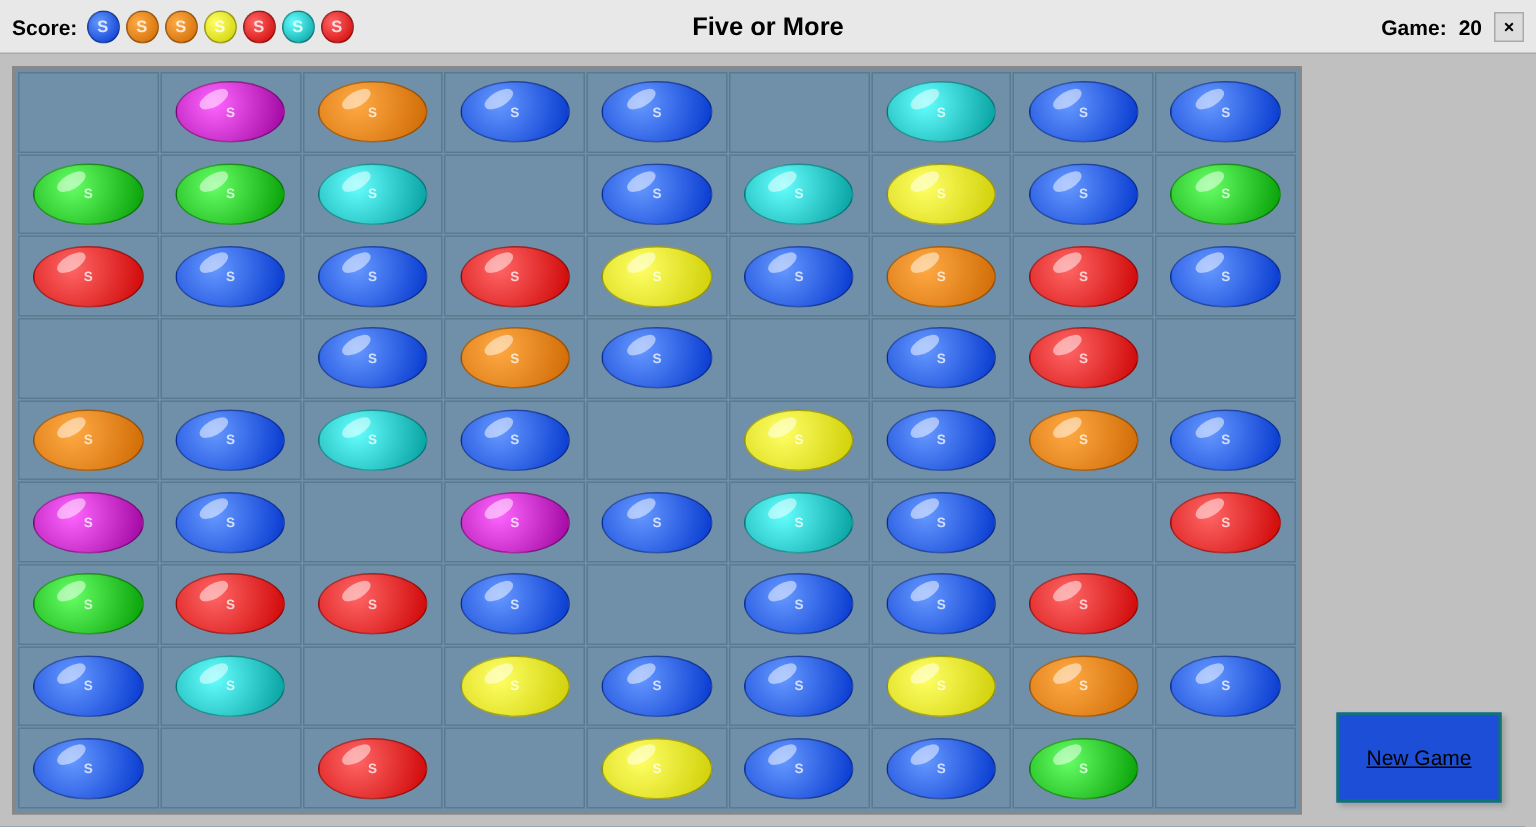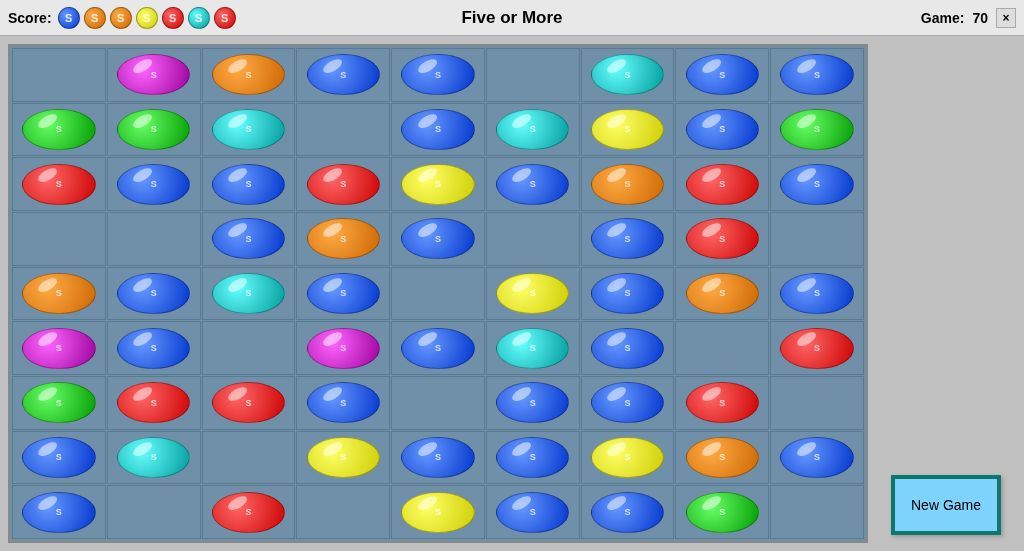--- a/index.html
+++ b/index.html
@@ -152,28 +152,29 @@
       display: flex;
       flex-direction: column;
       justify-content: flex-end;
       align-items: center;
       padding-bottom: 8px;
     }
 
     #new-game-btn {
       width: 110px;
       height: 60px;
-      background: #7dd3fc;
-      border: 4px solid #0f766e;
+      background: #1d4ed8;
+      border: 2px solid #0f766e;
       cursor: pointer;
       font-size: 14px;
       display: flex;
       align-items: center;
       justify-content: center;
       box-shadow: 2px 2px 4px rgba(0,0,0,0.2);
+      text-decoration: underline;
     }
 
     .next-balls-row {
       display: flex;
       align-items: center;
     }
   </style>
 </head>
 <body>
 
@@ -186,21 +187,21 @@
     <div class="next-ball ball-yellow"></div>
     <div class="next-ball ball-red"></div>
     <div class="next-ball ball-cyan"></div>
     <div class="next-ball ball-red"></div>
   </div>
 
   <span id="title-center">Five or More</span>
 
   <div id="score-area">
     <span>Game:</span>
-    <span>70</span>
+    <span>20</span>
     <div id="close-btn">×</div>
   </div>
 </div>
 
 <div id="main">
   <div id="game-board">
 
     <div class="cell"></div>
     <div class="cell">
         <div class="ball ball-magenta"></div>

